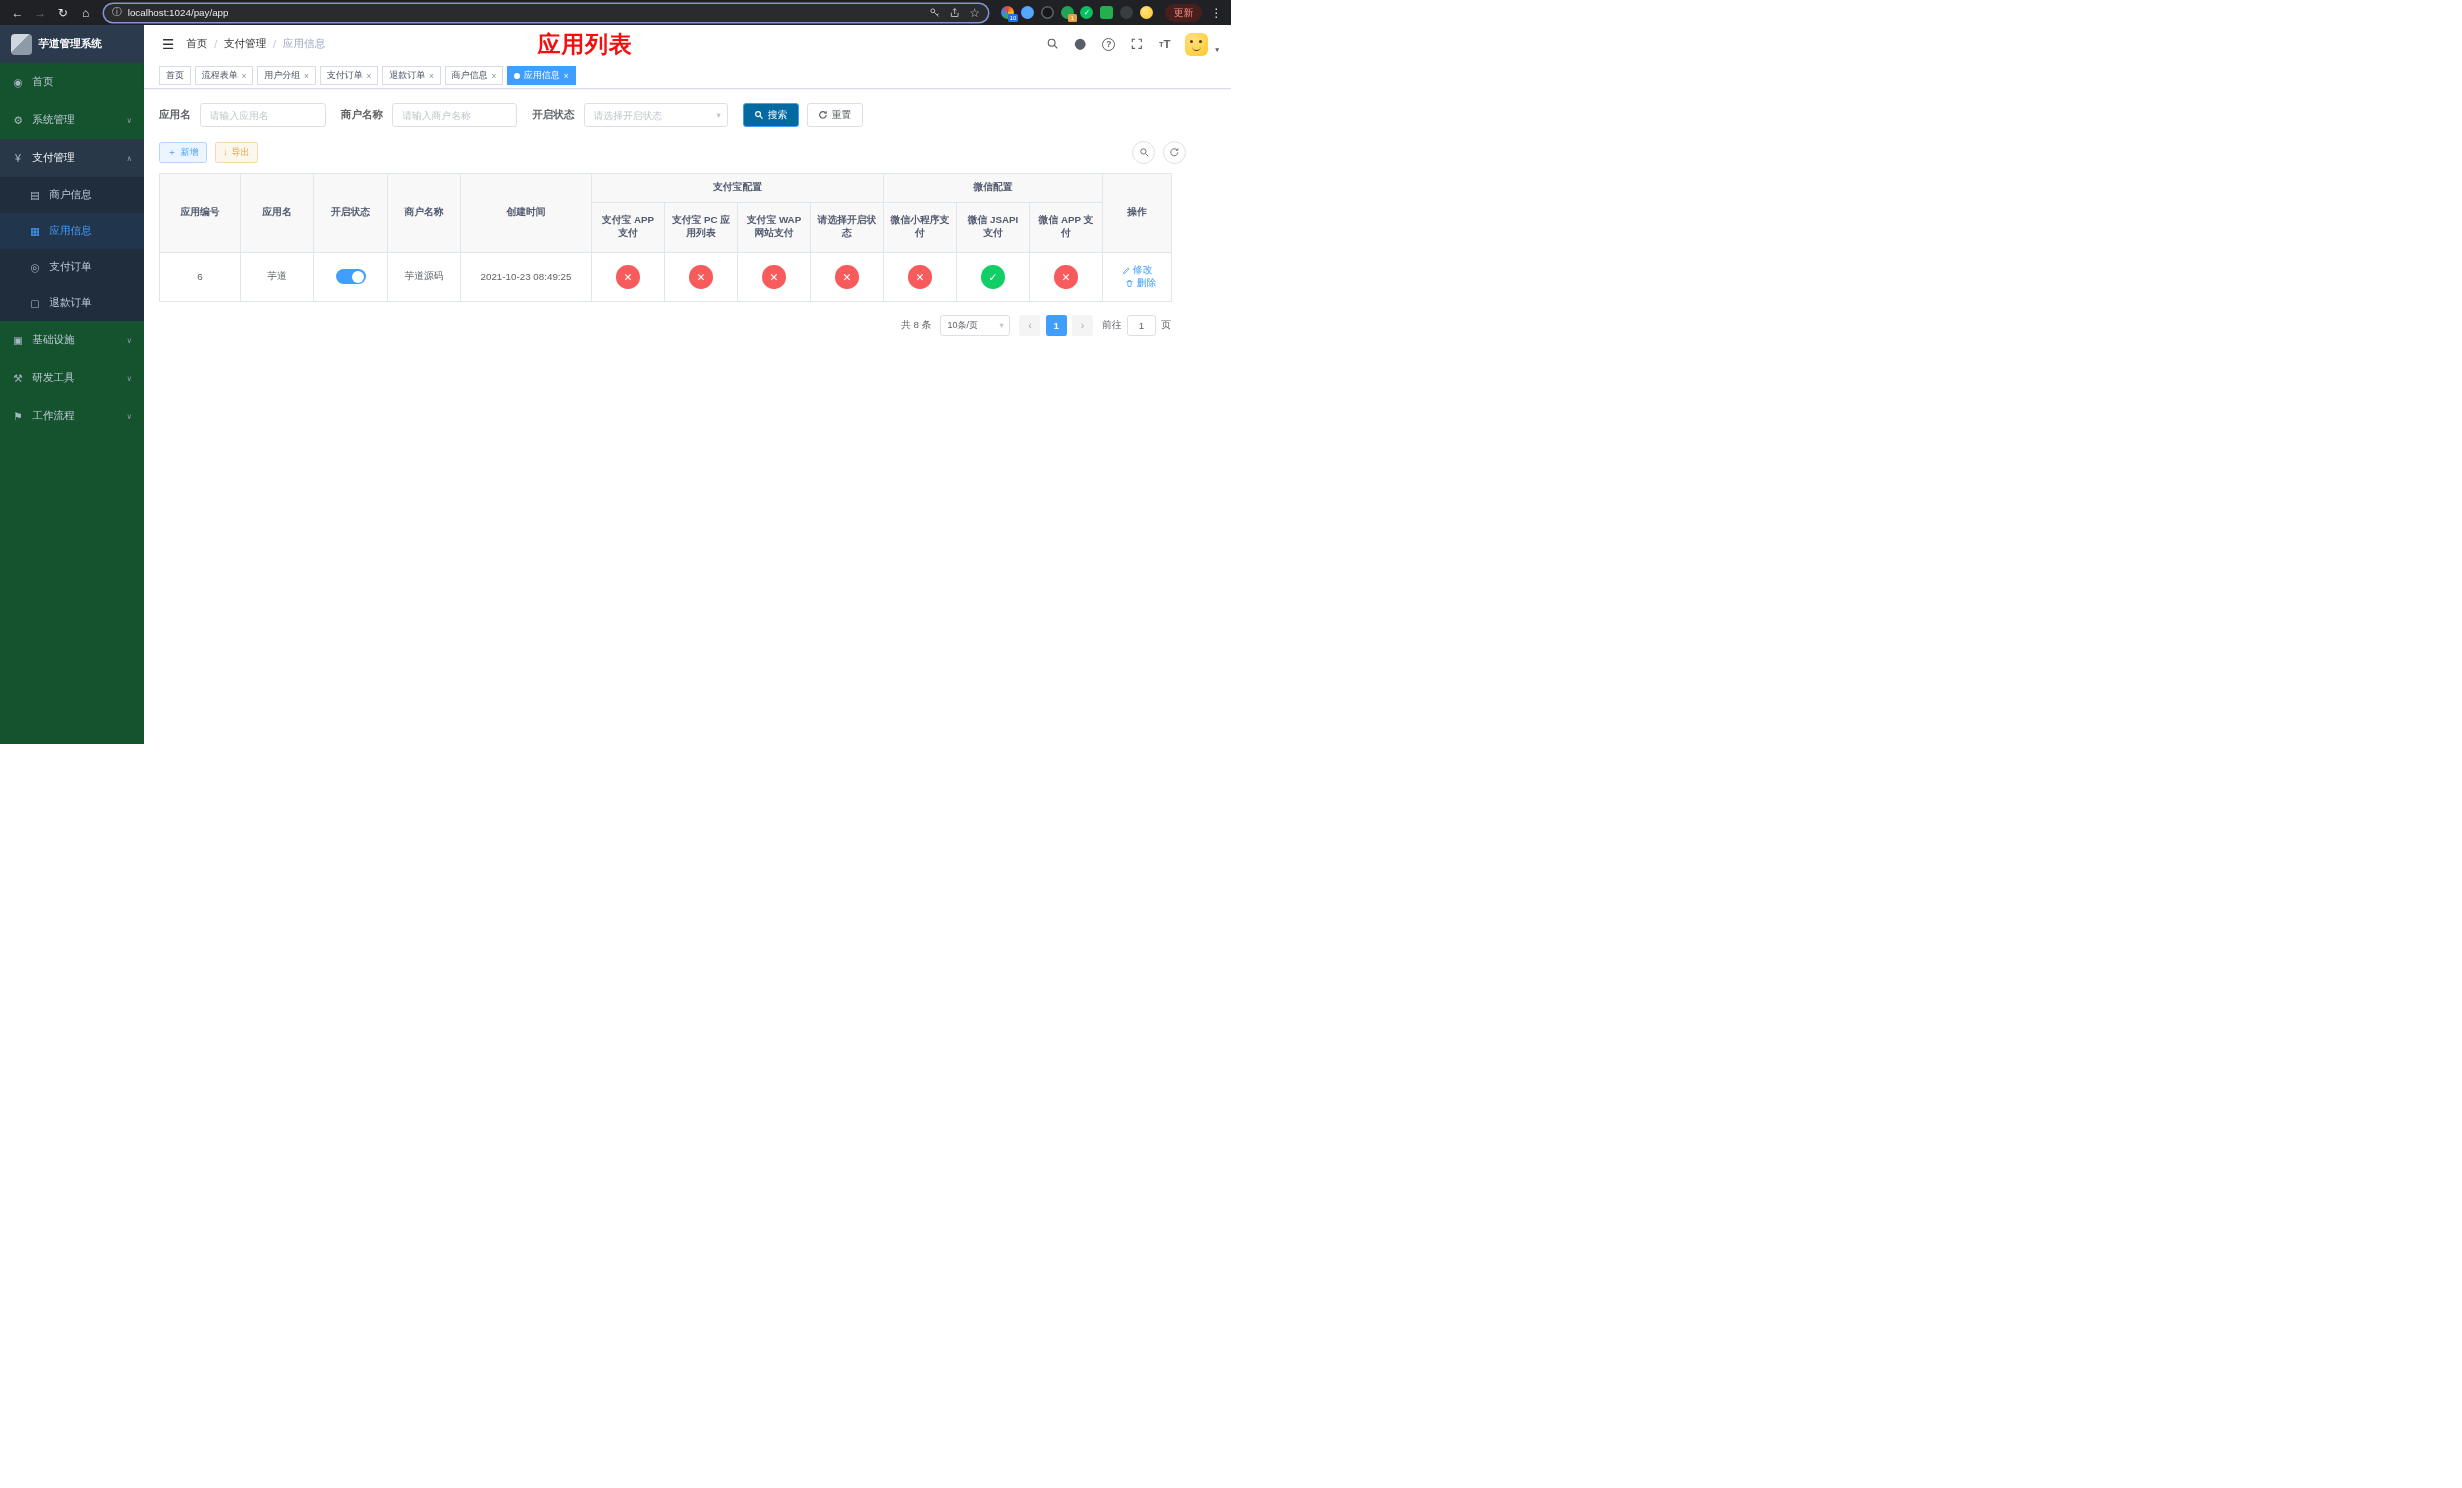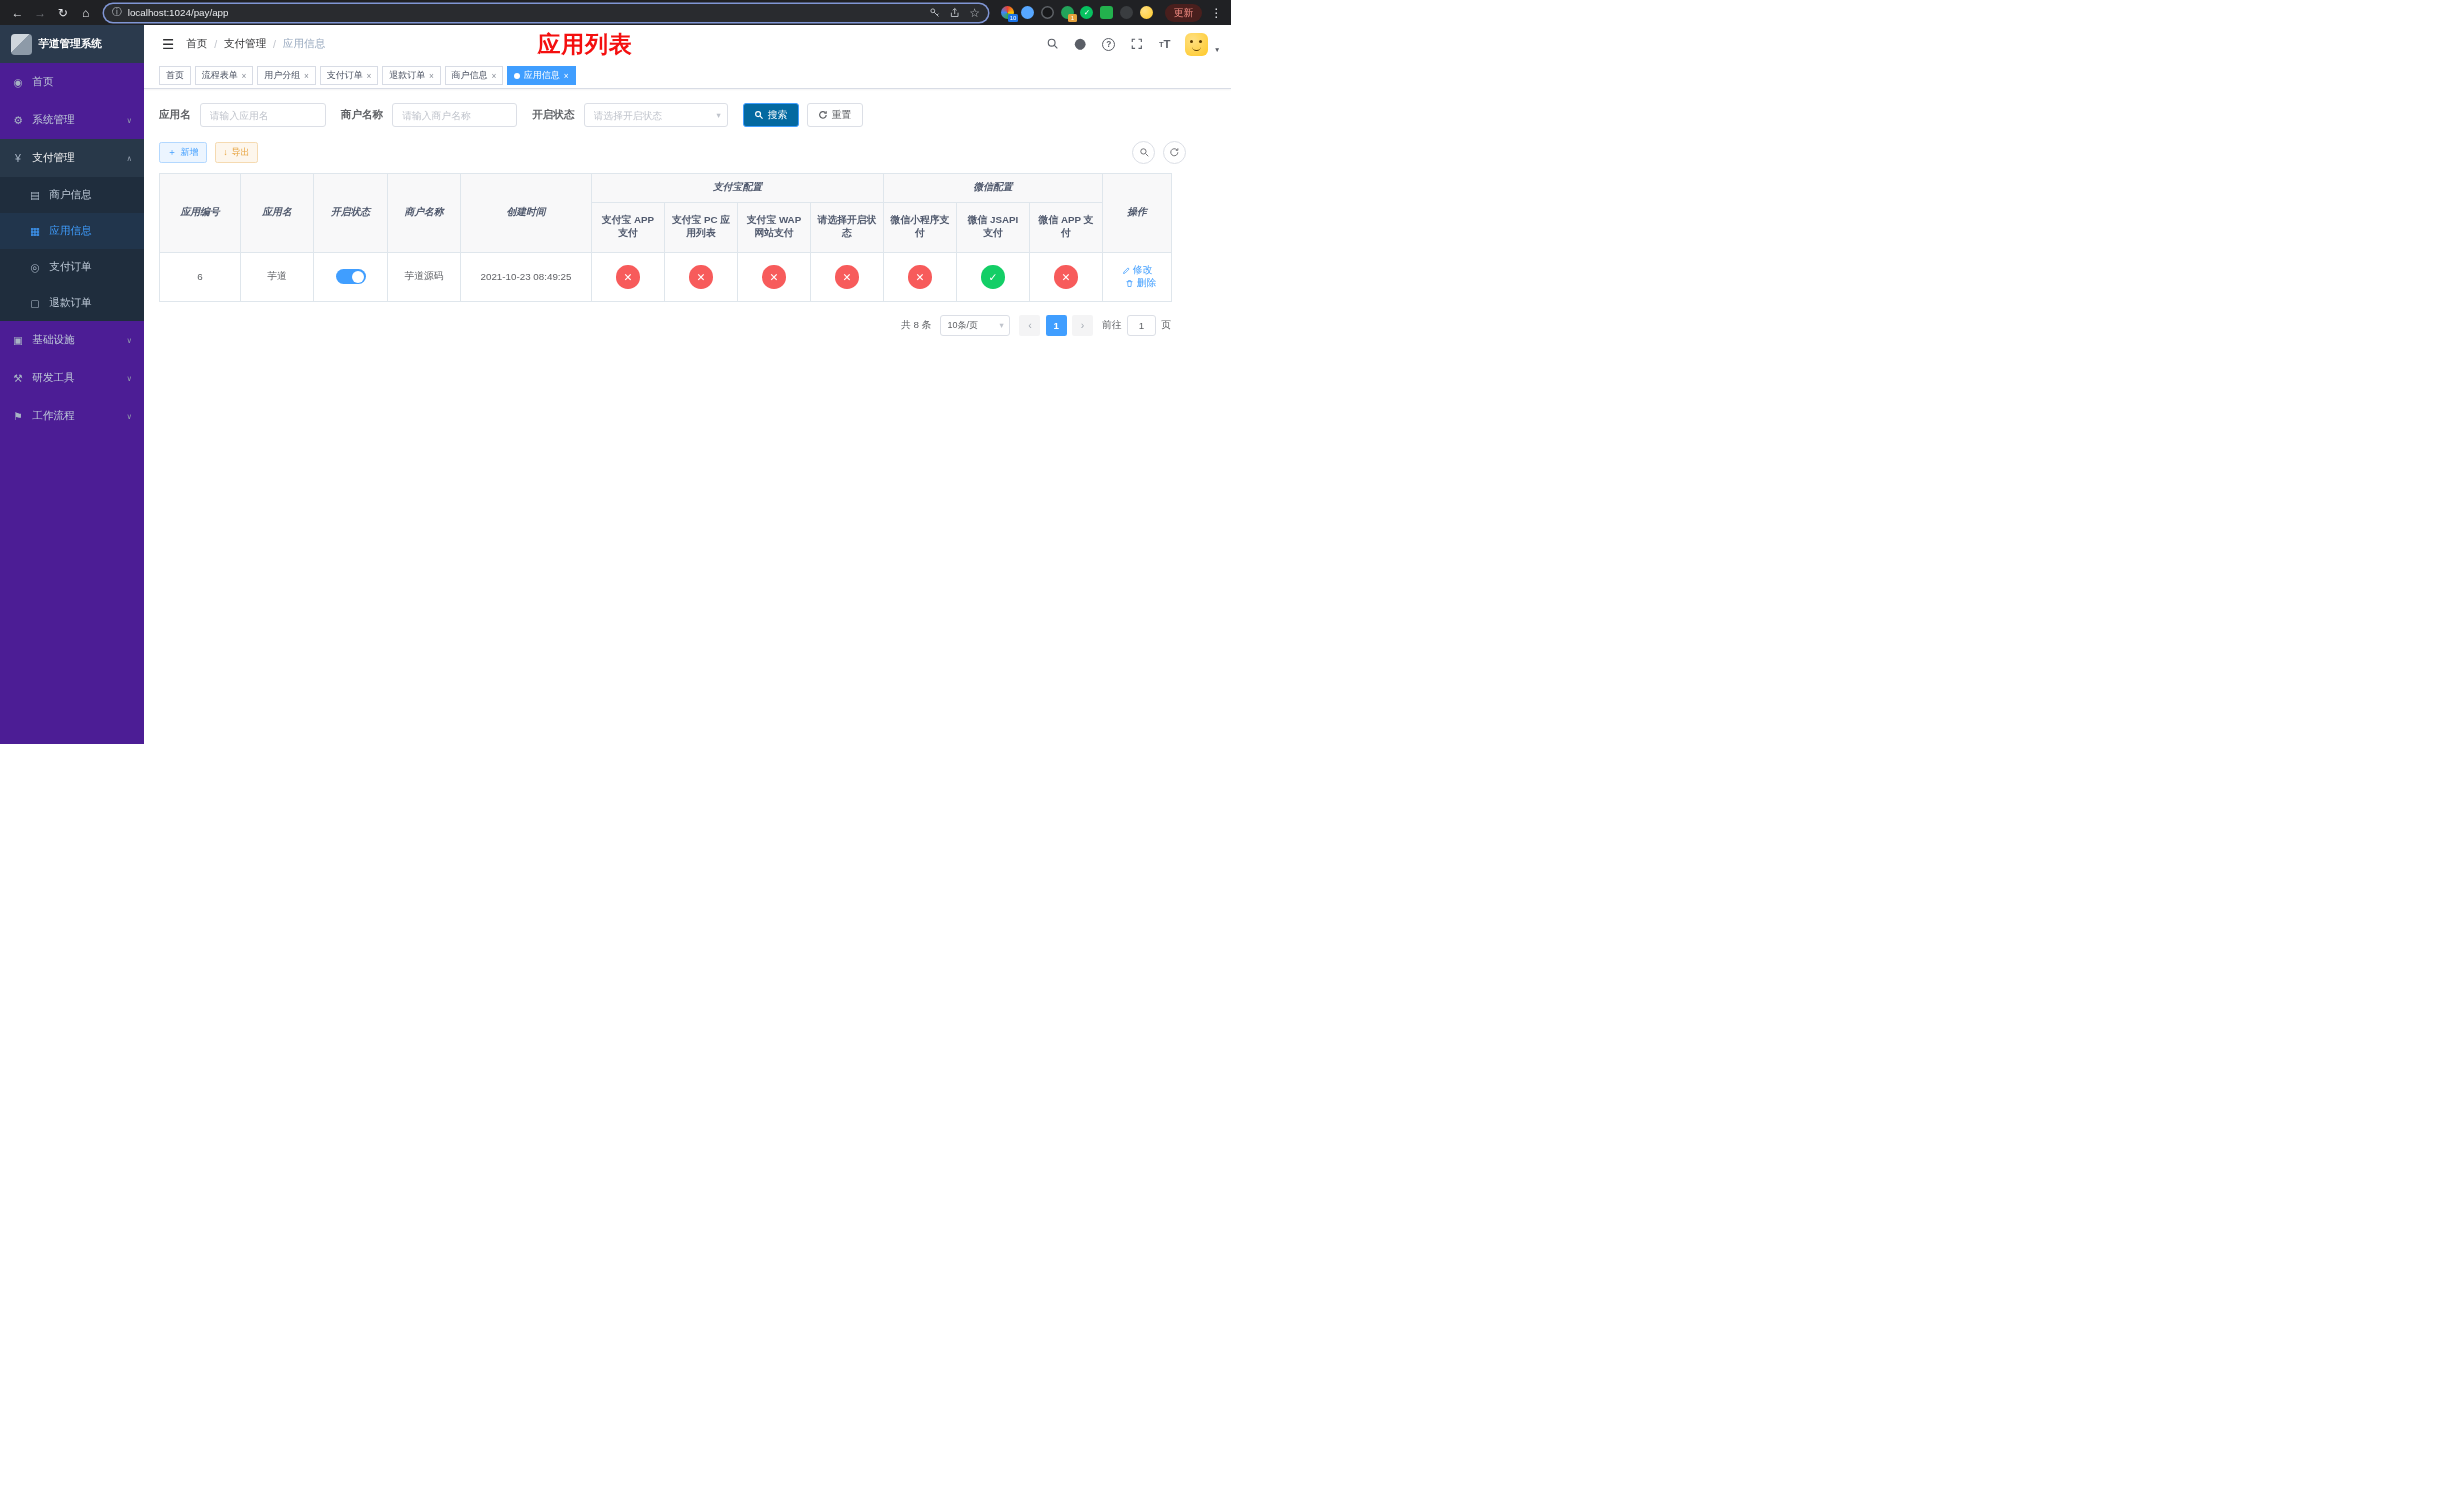--- a/index.html
+++ b/index.html
@@ -31,21 +31,21 @@
   .e5 { background:#07c160; }
   .e6 { background:#23b14d; border-radius:3px; }
   .e7 { background:#3a3d40; }
   .e8 { background:radial-gradient(circle at 35% 35%, #ffe082, #ffc928); }
   .update-btn { background:#491f1d; color:#f28b82; font-size:9.8px; height:18px; line-height:18px;
     padding:0 9px; border-radius:9.8px; margin:0 4.5px; cursor:pointer; flex:0 0 auto; }
   .dots { color:#e8eaed; font-size:12px; width:13.6px; text-align:center; cursor:pointer; }
 
   
   .shell { position:relative; height:719px; }
-  .sidebar { position:absolute; top:0; left:0; bottom:0; width:144px; background:#4c1d95; overflow:hidden; }
+  .sidebar { position:absolute; top:0; left:0; bottom:0; width:144px; background:#14532d; overflow:hidden; }
   .main { position:absolute; top:0; left:144px; right:0; bottom:0; background:#fff; }
 
   
   .logo-row { height:38px; display:flex; align-items:center; padding:0 10.6px; gap:6.8px; background:#2b3a4d; }
   .logo-img { width:21px; height:21px; border-radius:3.8px; flex:0 0 auto;
     background:linear-gradient(135deg,#cfd6dd 0 45%, #8d9aa8 45% 100%); }
   .logo-title { color:#fff; font-size:10.6px; font-weight:bold; white-space:nowrap; }
   .menu-item { height:38px; display:flex; align-items:center; padding:0 12px; gap:8.3px;
     color:#bfcbd9; font-size:10.6px; cursor:pointer; }
   .menu-item .mi { width:12px; text-align:center; font-size:10.6px; color:#a7b4c4; flex:0 0 auto; }
@@ -114,21 +114,21 @@
   .toolbar-row { display:flex; align-items:center; margin-top:13.6px; }
   .toolbar-row .gap { width:7.6px; }
   .tool-right { margin-left:auto; display:flex; align-items:center; gap:7.6px; }
   .circle-btn { width:23px; height:23px; border-radius:50%; border:0.8px solid #dcdfe6; background:#fff; color:#606266;
     display:flex; align-items:center; justify-content:center; cursor:pointer; }
 
   
   table.grid { border-collapse:collapse; margin-top:9px; table-layout:fixed; }
   table.grid th, table.grid td { border:0.8px solid #dfe6ec; font-size:9.8px; text-align:center; padding:3px 4.5px; }
   table.grid th { background:#f8f8f9; color:#515a6e; font-weight:bold; }
-  .hrow1 th { height:29px;font-style:italic; }
+  .hrow1 th { height:29px; }
   .hrow2 th { height:50px; }
   table.grid td { height:49px; color:#606266; }
   .switch { width:30px; height:15px; border-radius:7.6px; background:#dcdfe6; position:relative; display:inline-block; cursor:pointer; vertical-align:middle; }
   .switch.on { background:#409eff; }
   .switch .knob { position:absolute; top:1.5px; left:1.5px; width:12px; height:12px; border-radius:50%; background:#fff; }
   .switch.on .knob { left:16.7px; }
   .status-circle { display:inline-flex; width:23.5px; height:23.5px; border-radius:50%; align-items:center; justify-content:center;
     color:#fff; font-size:10.6px; font-weight:bold; }
   .status-circle.fail { background:#f75b5b; }
   .status-circle.ok { background:#13ce66; }

